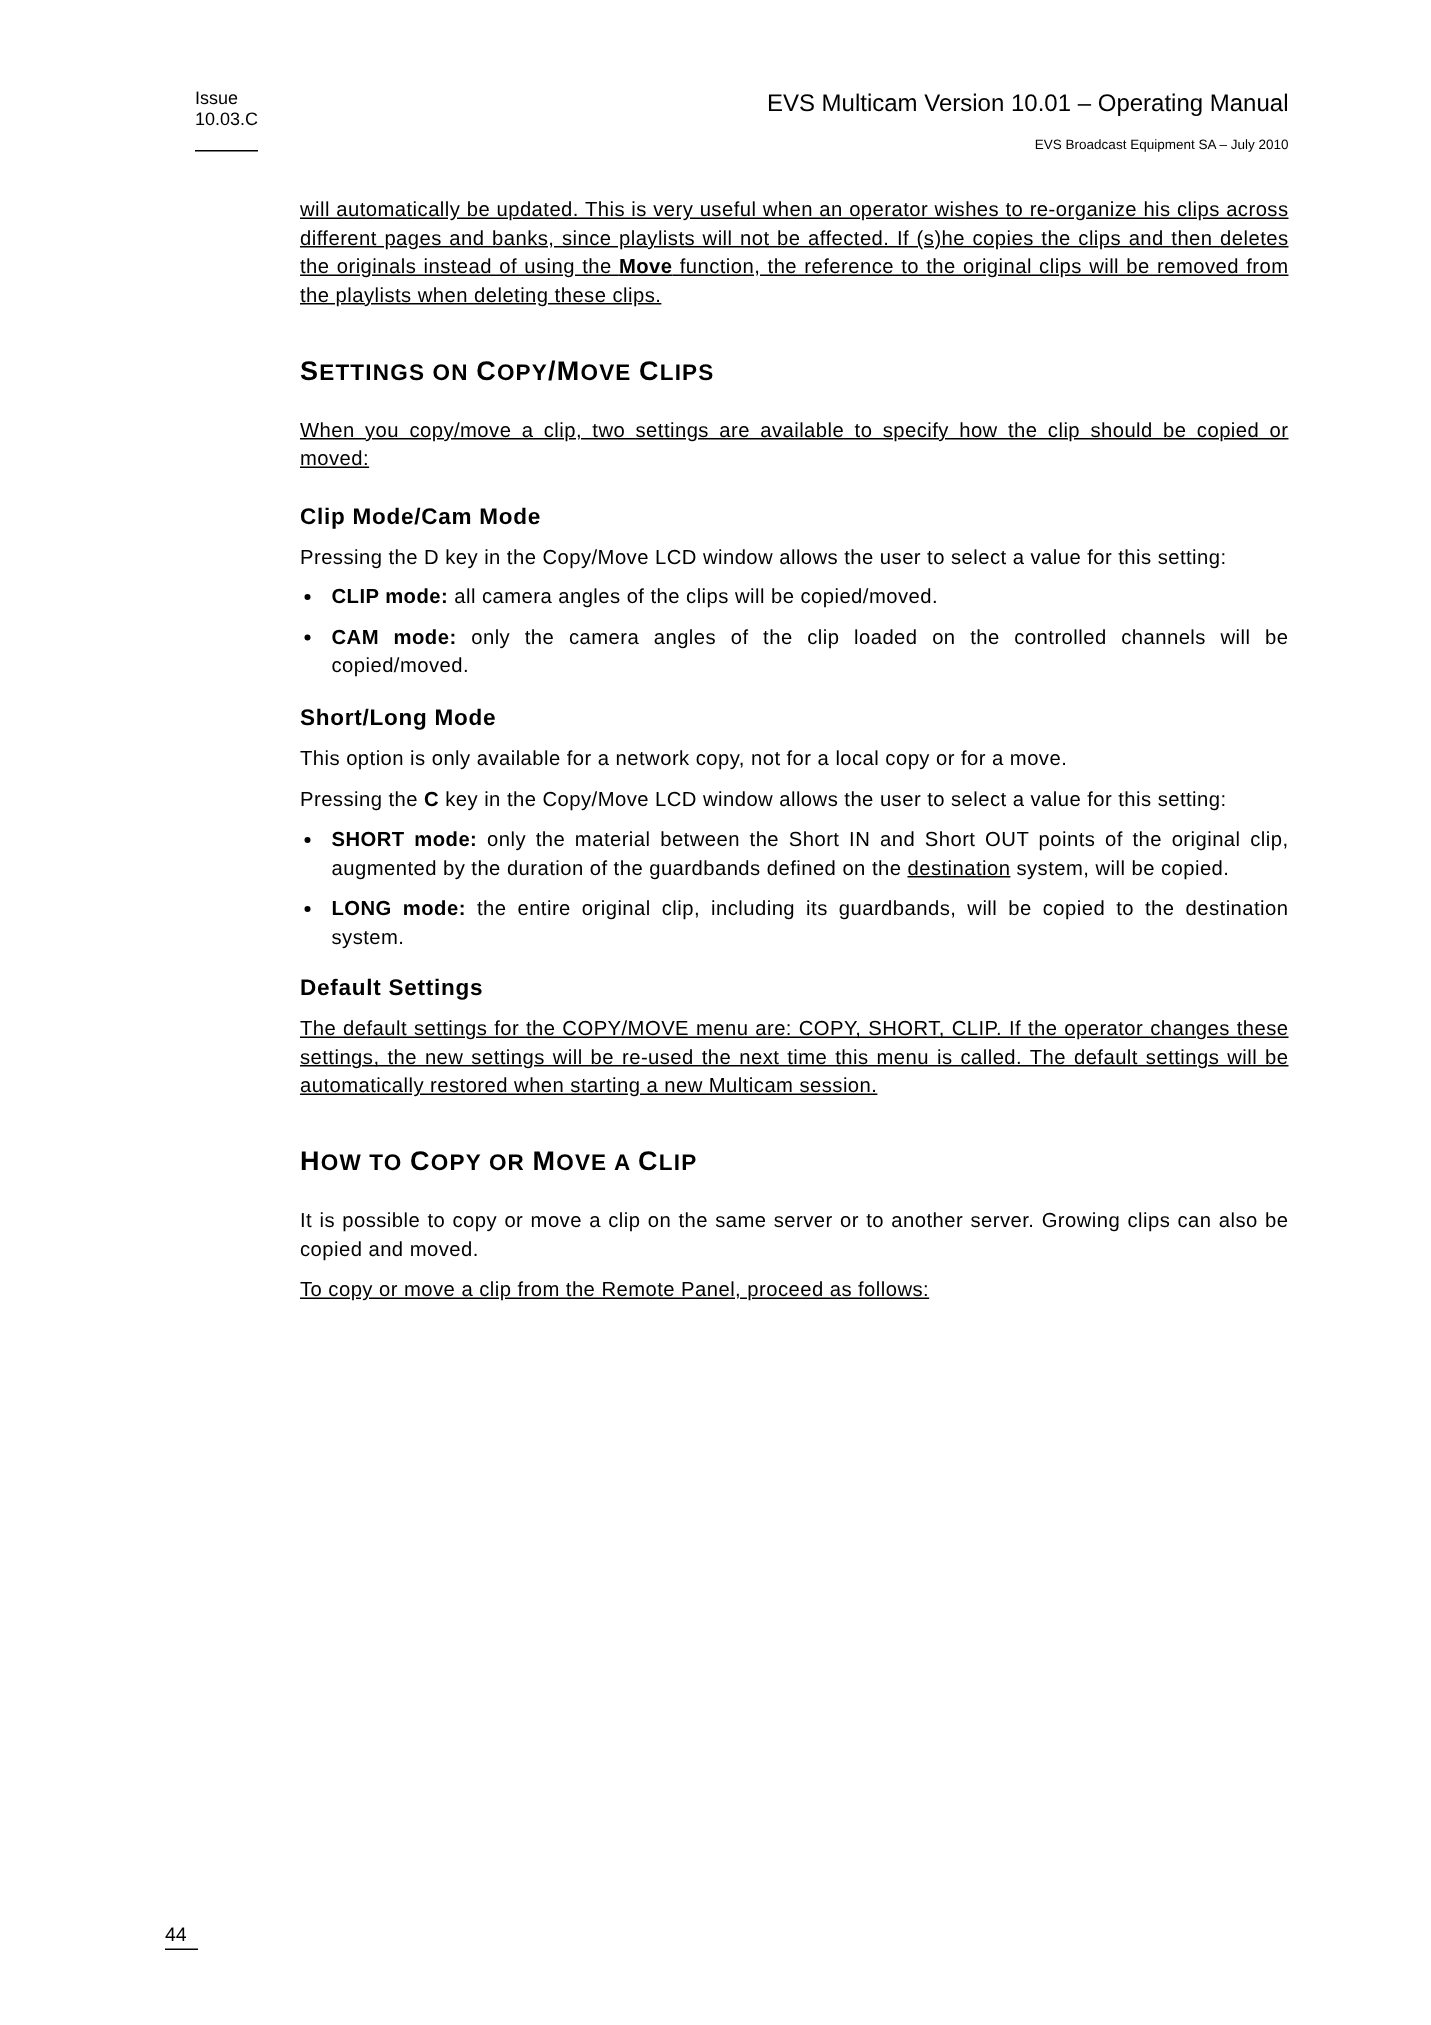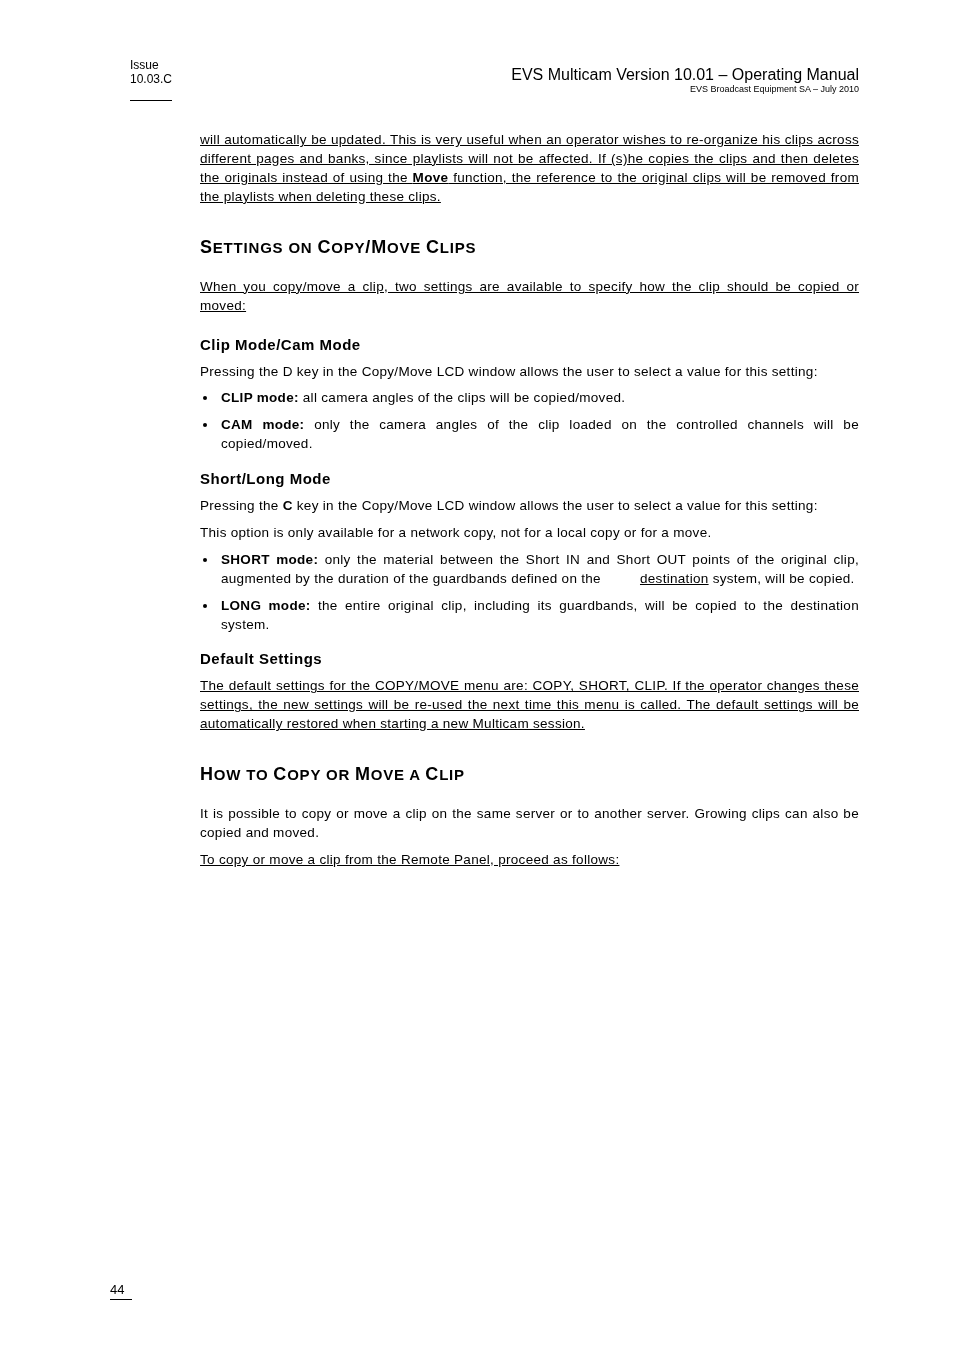--- a/index.html
+++ b/index.html
@@ -12,38 +12,38 @@
   }
   .page {
     padding: 58px 95px 60px 130px;
     box-sizing: border-box;
     min-height: 1350px;
     position: relative;
   }
   .header {
     display: flex;
     justify-content: space-between;
-    align-items: center;
+    align-items: flex-end;
     margin-bottom: 30px;
   }
   .header-left {
     font-size: 12px;
     text-align: left;
   }
   .header-left-line1 { }
   .header-left-line2 {
     border-bottom: 1px solid #000;
     display: inline-block;
     padding-bottom: 14px;
   }
   .header-right {
     text-align: right;
   }
   .header-right-line1 { font-size: 16px; }
-  .header-right-line2 { font-size: 9px; }
+  .header-right-line2 { font-size: 9px; margin-top: 12px; }
   .content {
     margin-left: 70px;
     font-size: 13.5px;
     line-height: 1.4;
     letter-spacing: 0.3px;
   }
   .para {
     text-align: justify;
     margin: 0 0 18px 0;
     text-decoration: underline;
@@ -76,21 +76,21 @@
   }
   ol {
     margin: 12px 0 10px 0;
     padding-left: 18px;
   }
   ol li {
     padding-left: 22px;
     margin-bottom: 16px;
   }
   .bold { font-weight: bold; }
-  .ul { text-decoration: underline; margin-left: 35px; }
+  .ul { text-decoration: underline; }
   .footer {
     position: absolute;
     bottom: 50px;
     left: 110px;
     font-size: 13px;
     border-bottom: 1px solid #000;
     padding: 0 8px 2px 0;
   }
 </style>
 </head>
@@ -121,24 +121,24 @@
     <p class="para">When you copy/move a clip, two settings are available to specify how the clip should be copied or moved:</p>
 
     <h3>Clip Mode/Cam Mode</h3>
     <p class="para-tight">Pressing the D key in the Copy/Move LCD window allows the user to select a value for this setting:</p>
     <ul>
       <li><span class="bold">CLIP mode:</span><span> all camera angles of the clips will be copied/moved.</span></li>
       <li><span class="bold">CAM mode:</span><span> only the camera angles of the clip loaded on the controlled channels will be copied/moved.</span></li>
     </ul>
 
     <h3>Short/Long Mode</h3>
+    <p class="para-tight">This option is only available for a network copy, not for a local copy or for a move.</p>
     <p class="para-tight">
       <span>Pressing the </span><span class="bold">C</span><span> key in the Copy/Move LCD window allows the user to select a value for this setting:</span>
     </p>
-    <p class="para-tight">This option is only available for a network copy, not for a local copy or for a move.</p>
     <ul>
       <li><span class="bold">SHORT mode:</span><span> only the material between the Short IN and Short OUT points of the original clip, augmented by the duration of the guardbands defined on the </span><span class="ul">destination</span><span> system, will be copied.</span></li>
       <li><span class="bold">LONG mode:</span><span> the entire original clip, including its guardbands, will be copied to the destination system.</span></li>
     </ul>
 
     <h3>Default Settings</h3>
     <p class="para">The default settings for the COPY/MOVE menu are: COPY, SHORT, CLIP. If the operator changes these settings, the new settings will be re-used the next time this menu is called. The default settings will be automatically restored when starting a new Multicam session.</p>
 
     <h2>
       <span>H</span><span class="sc-lower">OW TO </span><span>C</span><span class="sc-lower">OPY OR </span><span>M</span><span class="sc-lower">OVE A </span><span>C</span><span class="sc-lower">LIP</span>

